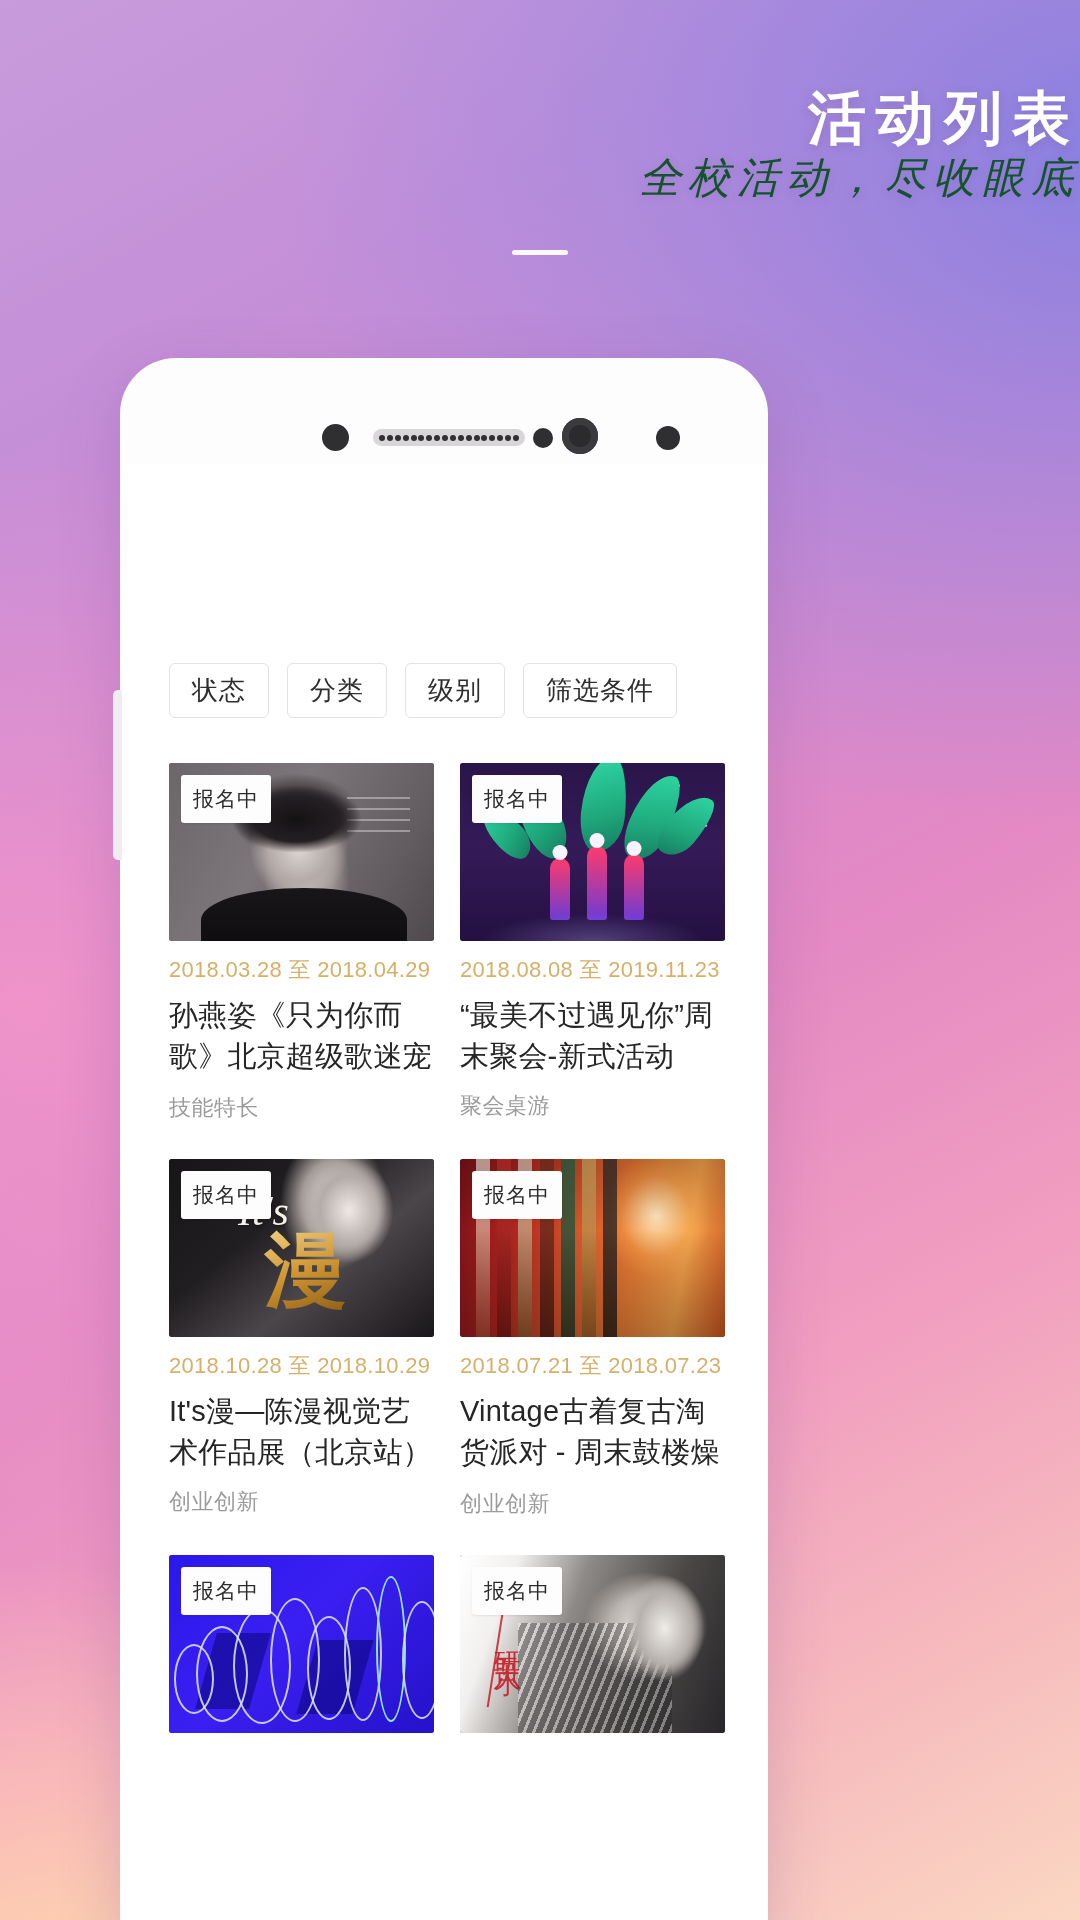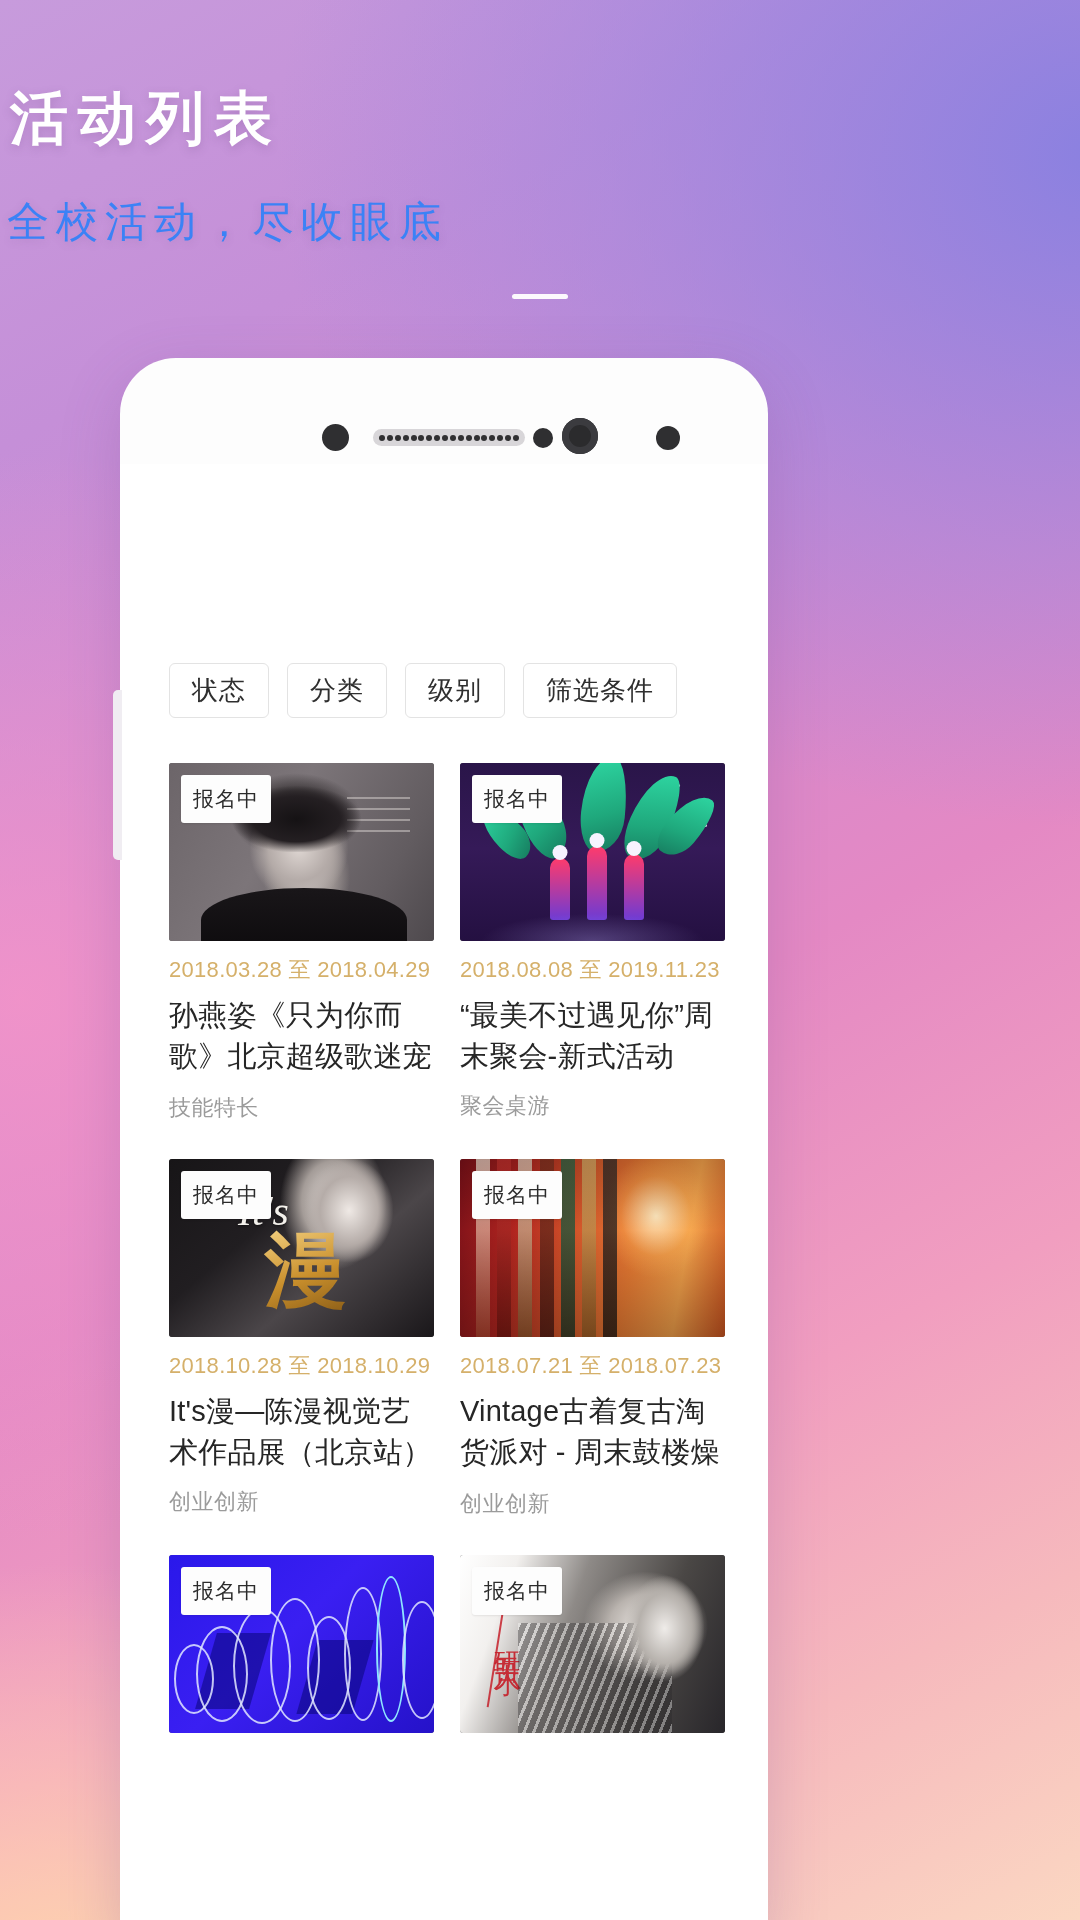--- a/index.html
+++ b/index.html
@@ -11,39 +11,39 @@
   body {
     position: relative;
     background:
       radial-gradient(ellipse 900px 700px at 6% 104%, rgba(255,214,173,0.95) 0%, rgba(255,205,180,0.55) 32%, rgba(255,190,200,0.0) 62%),
       radial-gradient(ellipse 820px 780px at 2% 52%, rgba(248,150,200,0.75) 0%, rgba(240,150,205,0.30) 45%, rgba(240,150,205,0.0) 70%),
       radial-gradient(ellipse 1100px 900px at 102% 8%, rgba(135,128,225,0.95) 0%, rgba(150,135,225,0.45) 45%, rgba(150,135,225,0.0) 75%),
       linear-gradient(152deg, #c79bdc 0%, #c58fd8 18%, #d389cf 38%, #e489c4 55%, #f19ec0 72%, #f6b9bd 86%, #fbd7c2 100%);
   }
 
   
-  .hero { position: absolute; top: 0; left: 0; width: 1080px; text-align: left; }
+  .hero { position: absolute; top: 0; left: 0; width: 1080px; text-align: right; }
   .hero-title {
     margin-top: 86px;
     font-size: 58px;
     font-weight: 700;
     color: #ffffff;
     letter-spacing: 10px;
     text-indent: 10px;
     text-shadow: 0 3px 10px rgba(120,80,140,0.28);
     line-height: 1.1;
   }
   .hero-sub {
-    margin-top: 44px;
     font-size: 42px;
     font-weight: 400;
-    color: #3b82f6;
+    color: #14532d;
     letter-spacing: 7px;
     text-indent: 7px;
     text-shadow: 0 2px 8px rgba(120,80,140,0.22);
+    font-style: italic;
   }
   .hero-rule {
     margin: 44px auto 0;
     width: 56px; height: 5px;
     background: #ffffff;
     border-radius: 3px;
     opacity: 0.95;
   }
 
   

